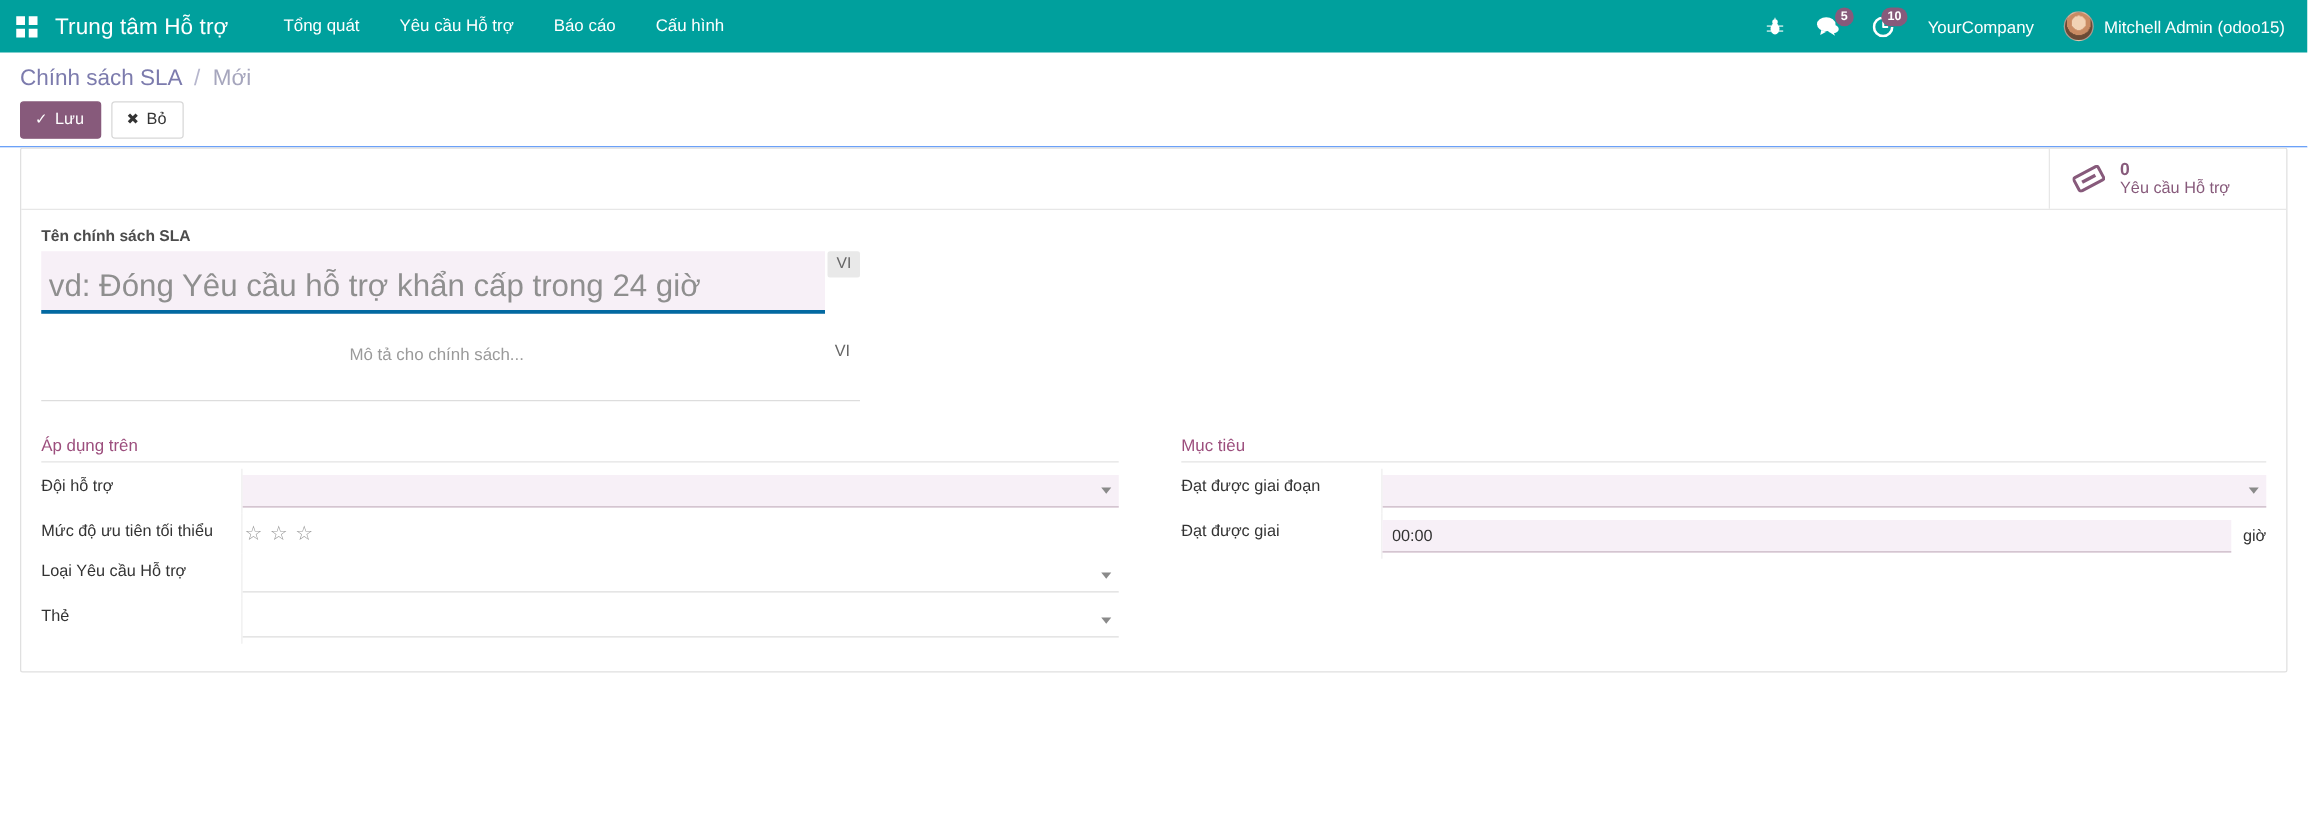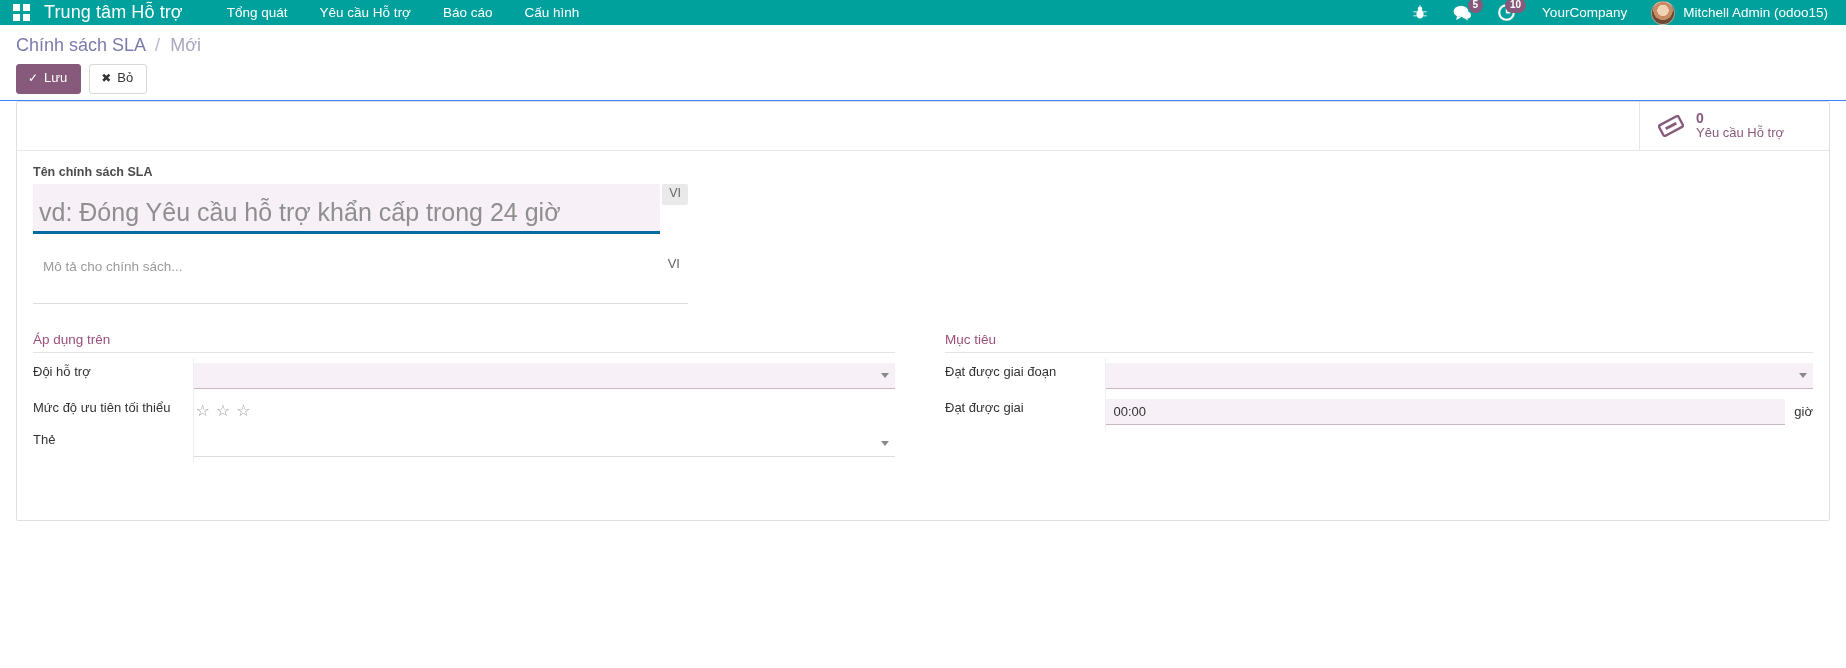--- a/index.html
+++ b/index.html
@@ -6,21 +6,21 @@
   html, body {
     margin: 0; padding: 0;
     width: 1846px; height: 668px;
     background: #ffffff;
     font-family: "Liberation Sans", sans-serif;
     -webkit-font-smoothing: antialiased;
   }
 
   
   .navbar {
-    height: 25px;
+    height: 42px;
     background: #00A09D;
     display: flex;
     align-items: center;
     color: #ffffff;
     font-size: 13px;
     position: relative;
   }
   .apps-menu {
     width: 42px; height: 38px;
     display: flex; align-items: center; justify-content: center;
@@ -217,20 +217,21 @@
   }
   .desc-input {
     flex: 1;
     font-size: 13.5px;
     color: #9a9a9a;
     border: none;
     outline: none;
     background: transparent;
     padding: 3px 4px 3px 10px;
     font-family: "Liberation Sans", sans-serif;
+    text-align: center;
   }
   .desc-input::placeholder { color: #9a9a9a; opacity: 1; }
 
   
   .groups {
     display: flex;
     margin-top: 28px;
     gap: 0;
   }
   .group { width: 50%; padding-right: 28px; }
@@ -431,20 +432,29 @@
               <td class="lbl">Mức độ ưu tiên tối thiểu</td>
               <td class="val">
                 <div class="stars">
                   <span class="star">☆</span>
                   <span class="star">☆</span>
                   <span class="star">☆</span>
                 </div>
               </td>
             </tr>
             <tr>
+              <td class="lbl">Loại Yêu cầu Hỗ trợ</td>
+              <td class="val">
+                <div class="m2o plain">
+                  <input type="text" style="">
+                  <span class="caret"></span>
+                </div>
+              </td>
+            </tr>
+            <tr>
               <td class="lbl">Thẻ</td>
               <td class="val">
                 <div class="m2o plain">
                   <input type="text" style="">
                   <span class="caret"></span>
                 </div>
               </td>
             </tr>
           </tbody>
             </table>

